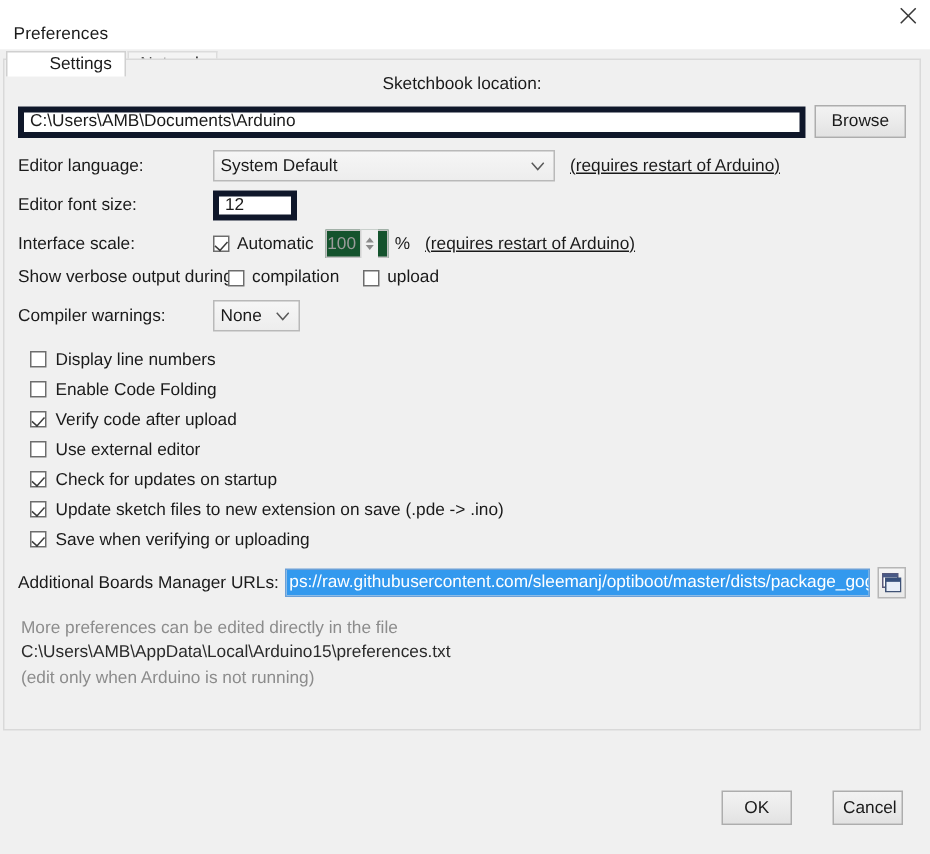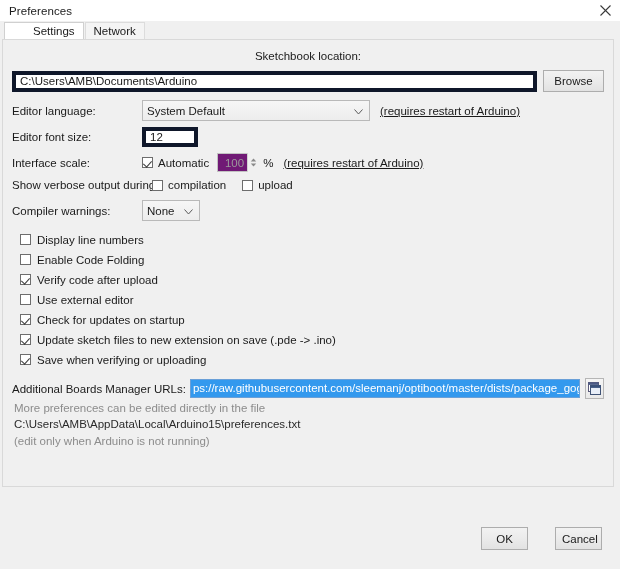--- a/index.html
+++ b/index.html
@@ -17,21 +17,21 @@
     position: relative;
     -webkit-font-smoothing: antialiased;
   }
 
   
   .titlebar {
     height: 21px;
     background: #ffffff;
     display: flex;
     align-items: center;
-    padding: 0 0 0 9px;
+    padding: 12px 0 0 9px;
     position: relative;
   }
   .titlebar .title {
     font-size: 11.5px;
     color: #1b1b1b;
     letter-spacing: 0.1px;
   }
   .close-btn {
     position: absolute;
     right: 0;
@@ -195,24 +195,24 @@
   .chk-label {
     margin-left: 5px;
     font-size: 11.5px;
     white-space: nowrap;
   }
   .spinner {
     box-sizing: border-box;
     width: 42px;
     height: 19px;
     border: 1px solid #c2c2c2;
-    background: #701a75;
-    display: flex;
-    align-items: center;
-    justify-content: flex-end;
+    background: #14532d;
+    display: flex;
+    align-items: center;
+    justify-content: flex-start;
     padding-right: 2px;
     font-size: 11.5px;
     color: #9b9b9b;
     position: relative;
     margin-left: 8px;
   }
   .spin-arrows {
     box-sizing: border-box;
     width: 12px;
     height: 19px;
@@ -274,21 +274,21 @@
     margin-left: 5px;
     border: 1px solid #b6b6b6;
     background: linear-gradient(to bottom, #f5f5f5, #e9e9e9);
     display: flex;
     align-items: center;
     justify-content: center;
     cursor: default;
   }
 
   
-  .notes { margin-top: 1px; padding-left: 2px; }
+  .notes { margin-top: 12px; padding-left: 2px; }
   .note-dim {
     font-size: 11.5px;
     color: #8c8c8c;
     line-height: 16px;
   }
   .note-path {
     font-size: 11.5px;
     color: #2a2a2a;
     line-height: 17px;
   }

